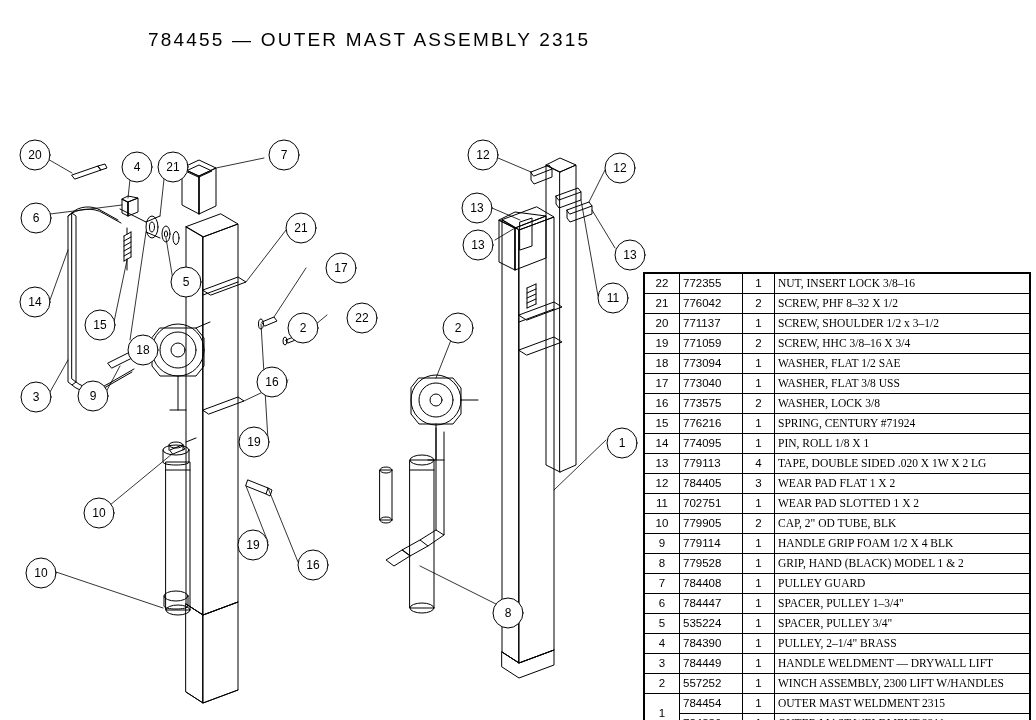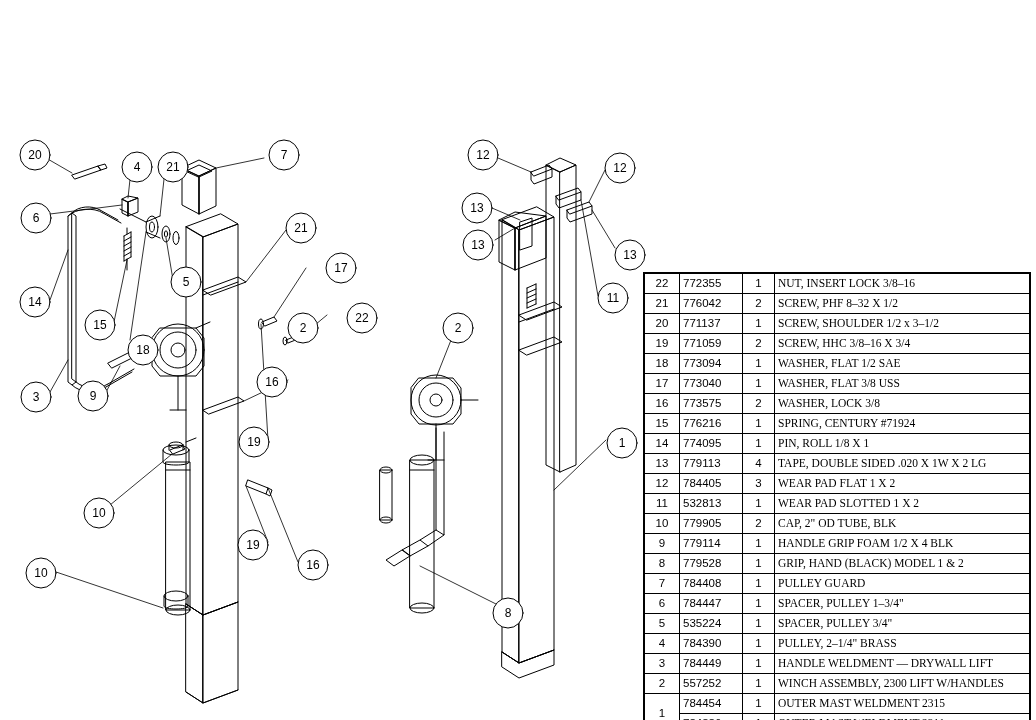--- a/index.html
+++ b/index.html
@@ -75,20 +75,21 @@
   td.c-part { width: 56px; text-align: left; }
   td.c-qty  { width: 25px; text-align: center; }
   td.c-desc { text-align: left; padding-left: 4px; font-family: Liberation Serif, serif; }
 </style>
 </head>
 <body>
 
 <div id="stage">
 
   <div class="title-block">
+    <div class="title-line">784455  —  OUTER  MAST  ASSEMBLY  2315</div>
   </div>
 
   <div id="drawing">
   <svg width="650" height="610" viewBox="0 0 650 610" xmlns="http://www.w3.org/2000/svg" fill="none" stroke="#000" stroke-width="1" stroke-linejoin="round" stroke-linecap="round">
 
     <g>
 
       <g>
         <path d="M203 127 L238 114 L238 492 L203 505 Z"></path>
         <path d="M203 127 L203 505 L186 494 L186 117 Z"></path>
@@ -509,21 +510,21 @@
             <td class="c-desc">TAPE, DOUBLE SIDED .020 X 1W X 2 LG</td>
           </tr>
           <tr>
             <td class="c-item">12</td>
             <td class="c-part">784405</td>
             <td class="c-qty">3</td>
             <td class="c-desc">WEAR PAD FLAT 1 X 2</td>
           </tr>
           <tr>
             <td class="c-item">11</td>
-            <td class="c-part">532813</td>
+            <td class="c-part">702751</td>
             <td class="c-qty">1</td>
             <td class="c-desc">WEAR PAD SLOTTED 1 X 2</td>
           </tr>
           <tr>
             <td class="c-item">10</td>
             <td class="c-part">779905</td>
             <td class="c-qty">2</td>
             <td class="c-desc">CAP, 2" OD TUBE, BLK</td>
           </tr>
           <tr>

